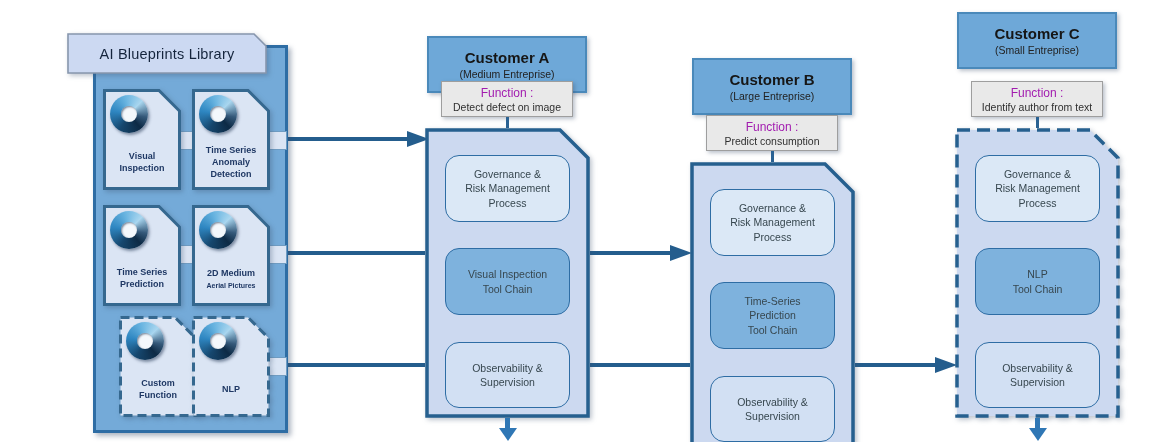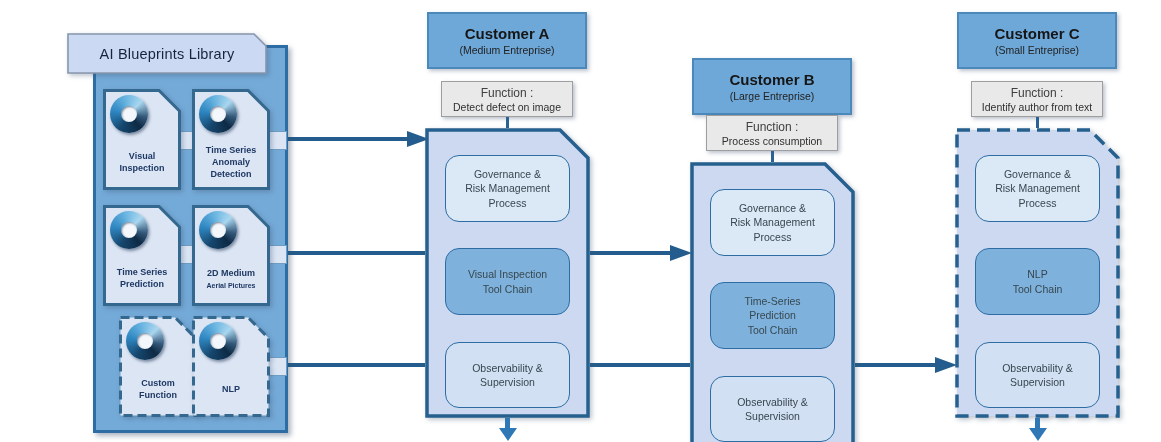--- a/index.html
+++ b/index.html
@@ -42,21 +42,21 @@
         background:#f4f8fc;box-shadow:inset 1px 1px 2px rgba(20,40,70,.55);}
 
   
   .cust{position:absolute;top:0;width:165px;height:442px;}
   .chead{position:absolute;background:#6ea8d8;border:2px solid #4a89ba;
          display:flex;flex-direction:column;align-items:center;justify-content:center;}
   .cname{font-size:15px;font-weight:bold;color:#161616;}
   .cseg{font-size:10.5px;color:#222;margin-top:2px;text-align:right;}
   .fbox{position:absolute;background:#e9e9e9;border:1.5px solid #9e9e9e;
         display:flex;flex-direction:column;align-items:center;justify-content:center;}
-  .ftitle{font-size:12px;color:#404040;}
+  .ftitle{font-size:12px;color:#a21caf;}
   .fdesc{font-size:10.5px;color:#303030;margin-top:1px;}
   .bodyfill{fill:#ccd9f0;stroke:#26608f;stroke-width:3.5;}
   .ibox{position:absolute;width:123px;height:65px;border:1.6px solid #2e6da4;border-radius:14px;
         display:flex;align-items:center;justify-content:center;text-align:center;
         font-size:10.5px;color:#37474f;line-height:1.35;white-space:pre-line;}
   .gov{background:#dbe8f6;justify-content:center;}
   .tool{background:#7eb2dd;}
   .obs{background:#d2e0f3;}
   svg.shape{position:absolute;overflow:visible;}
 </style>
@@ -154,21 +154,21 @@
           <polygon class="cardfill dashedpoly" points="1.5,1.5 56,1.5 76.5,22 76.5,99.5 1.5,99.5"></polygon>
         </svg>
       <div class="swirl" style="left:7px;top:6px;">
           <div class="hole"></div>
         </div>
       <div class="clabel">NLP</div>
     </div>
   </div>
 
   <div class="cust" style="left:425px;">
-    <div class="chead softshadow" style="left:2px;top:12px;width:156px;height:53px;">
+    <div class="chead softshadow" style="left:2px;top:36px;width:156px;height:53px;">
       <div class="cname">Customer A</div>
       <div class="cseg">(Medium Entreprise)</div>
     </div>
     <div class="fbox softshadow" style="left:16px;top:81px;width:130px;height:34px;">
       <div class="ftitle">Function :</div>
       <div class="fdesc">Detect defect on image</div>
     </div>
     <div class="vconn" style="left:81px;top:117px;height:11px;"></div>
     <svg class="shape shadow" style="left:0;top:128px;" width="165" height="290">
       <polygon class="bodyfill" points="2,2 135,2 163,30 163,288 2,288"></polygon>
@@ -184,21 +184,21 @@
     <div class="dhead" style="left:74px;top:428px;"></div>
   </div>
 
   <div class="cust" style="left:690px;margin-top:34px;">
     <div class="chead softshadow" style="left:2px;top:24px;width:156px;height:53px;">
       <div class="cname">Customer B</div>
       <div class="cseg">(Large Entreprise)</div>
     </div>
     <div class="fbox softshadow" style="left:16px;top:81px;width:130px;height:34px;">
       <div class="ftitle">Function :</div>
-      <div class="fdesc">Process consumption</div>
+      <div class="fdesc">Predict consumption</div>
     </div>
     <div class="vconn" style="left:81px;top:117px;height:11px;"></div>
     <svg class="shape shadow" style="left:0;top:128px;" width="165" height="290">
       <polygon class="bodyfill" points="2,2 135,2 163,30 163,288 2,288"></polygon>
     </svg>
     <div class="ibox gov" style="left:20px;top:155px;"><span>Governance &amp;
 Risk Management
 Process</span></div>
     <div class="ibox tool" style="left:20px;top:248px;text-align:center;"><span>Time-Series
 Prediction

